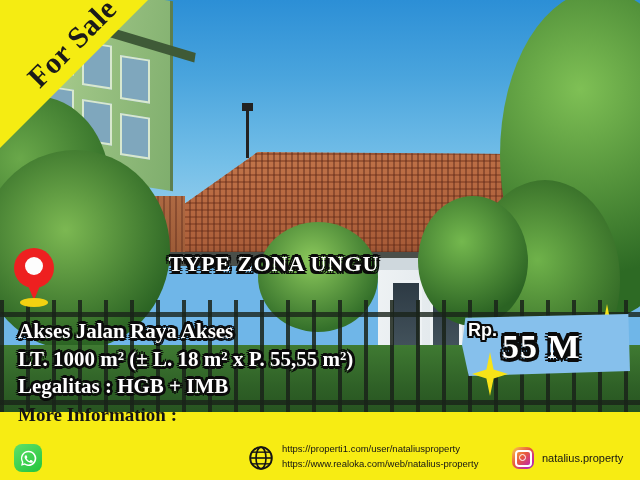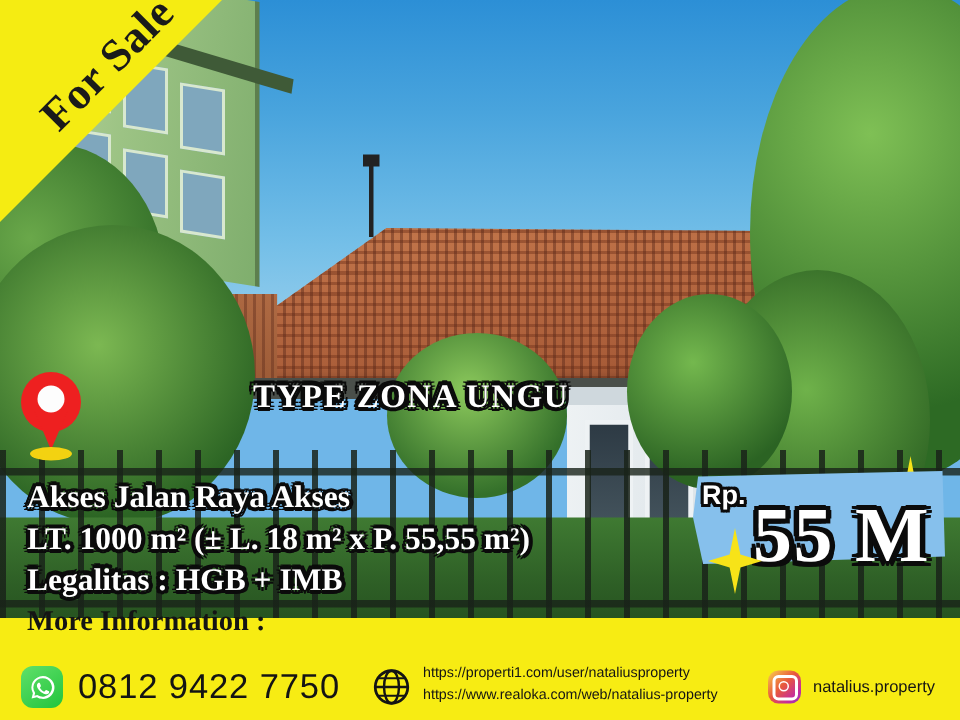--- a/index.html
+++ b/index.html
@@ -104,21 +104,21 @@
 
   
   .price{position:absolute;left:462px;top:314px;width:168px;height:62px;
      background:#86c0ec;
      clip-path:polygon(2% 6%,99% 0%,100% 92%,4% 100%,0% 50%);}
   .price-rp{position:absolute;left:468px;top:320px;
      font-family:Liberation Sans, sans-serif;font-weight:bold;font-size:18px;color:#fff;
      text-shadow:-1.8px -1.8px 0 #0b0b0b,1.8px -1.8px 0 #0b0b0b,-1.8px 1.8px 0 #0b0b0b,1.8px 1.8px 0 #0b0b0b,
        -2.2px 0 0 #0b0b0b,2.2px 0 0 #0b0b0b,0 -2.2px 0 #0b0b0b,0 2.2px 0 #0b0b0b;}
   .price-val{position:absolute;left:502px;top:328px;
-     font-family:"Liberation Serif", serif;font-weight:bold;font-size:52px;color:#fff;
+     font-family:"Liberation Serif", serif;font-weight:bold;font-size:34px;color:#fff;
      letter-spacing:1px;
      text-shadow:-3px -3px 0 #0b0b0b,3px -3px 0 #0b0b0b,-3px 3px 0 #0b0b0b,3px 3px 0 #0b0b0b,
        -3.6px 0 0 #0b0b0b,3.6px 0 0 #0b0b0b,0 -3.6px 0 #0b0b0b,0 3.6px 0 #0b0b0b;}
   .spark{position:absolute;background:#f7e318;}
   .spark.s1{left:590px;top:304px;width:34px;height:44px;
      clip-path:polygon(50% 0%,60% 40%,100% 50%,60% 60%,50% 100%,40% 60%,0% 50%,40% 40%);}
   .spark.s2{left:472px;top:352px;width:36px;height:44px;
      clip-path:polygon(50% 0%,60% 40%,100% 50%,60% 60%,50% 100%,40% 60%,0% 50%,40% 40%);}
 
   
@@ -221,21 +221,20 @@
   <div class="spark s2"></div>
 
   <div class="footer"></div>
   <div class="more-info">More Information :</div>
 
   <div class="wa">
     <svg viewBox="0 0 24 24" aria-hidden="true">
       <path fill="#ffffff" d="M12 2.2A9.6 9.6 0 0 0 3.7 16.6L2.6 21l4.5-1.1A9.6 9.6 0 1 0 12 2.2zm0 1.9a7.7 7.7 0 0 1 6.3 12.1 7.7 7.7 0 0 1-10.5 2.1l-.4-.2-2.4.6.6-2.3-.2-.4A7.7 7.7 0 0 1 12 4.1zm-3.3 3.7c-.2 0-.5.1-.7.4-.3.3-.9.9-.9 2.1s.9 2.4 1 2.6c.1.2 1.8 2.9 4.4 3.9 2.2.9 2.6.7 3.1.7.5 0 1.5-.6 1.7-1.2.2-.6.2-1.1.1-1.2-.1-.1-.3-.2-.6-.3-.3-.2-1.5-.8-1.8-.9-.2-.1-.4-.1-.6.1-.2.3-.6.9-.8 1.1-.1.1-.3.2-.5.1-.3-.1-1.1-.4-2-1.3-.8-.7-1.3-1.5-1.4-1.8-.2-.3 0-.4.1-.5l.4-.5c.1-.2.2-.3.2-.5.1-.2 0-.4 0-.5 0-.2-.6-1.4-.8-1.9-.2-.4-.4-.4-.6-.4z"></path>
     </svg>
   </div>
-  <div class="phone">0812 9422 7750</div>
 
   <div class="globe">
     <svg viewBox="0 0 24 24" width="26" height="26" aria-hidden="true">
       <circle cx="12" cy="12" r="10" fill="none" stroke="#141414" stroke-width="1.7"></circle>
       <ellipse cx="12" cy="12" rx="4.6" ry="10" fill="none" stroke="#141414" stroke-width="1.5"></ellipse>
       <line x1="2" y1="12" x2="22" y2="12" stroke="#141414" stroke-width="1.5"></line>
       <line x1="3.6" y1="6.6" x2="20.4" y2="6.6" stroke="#141414" stroke-width="1.3"></line>
       <line x1="3.6" y1="17.4" x2="20.4" y2="17.4" stroke="#141414" stroke-width="1.3"></line>
     </svg>
   </div>

